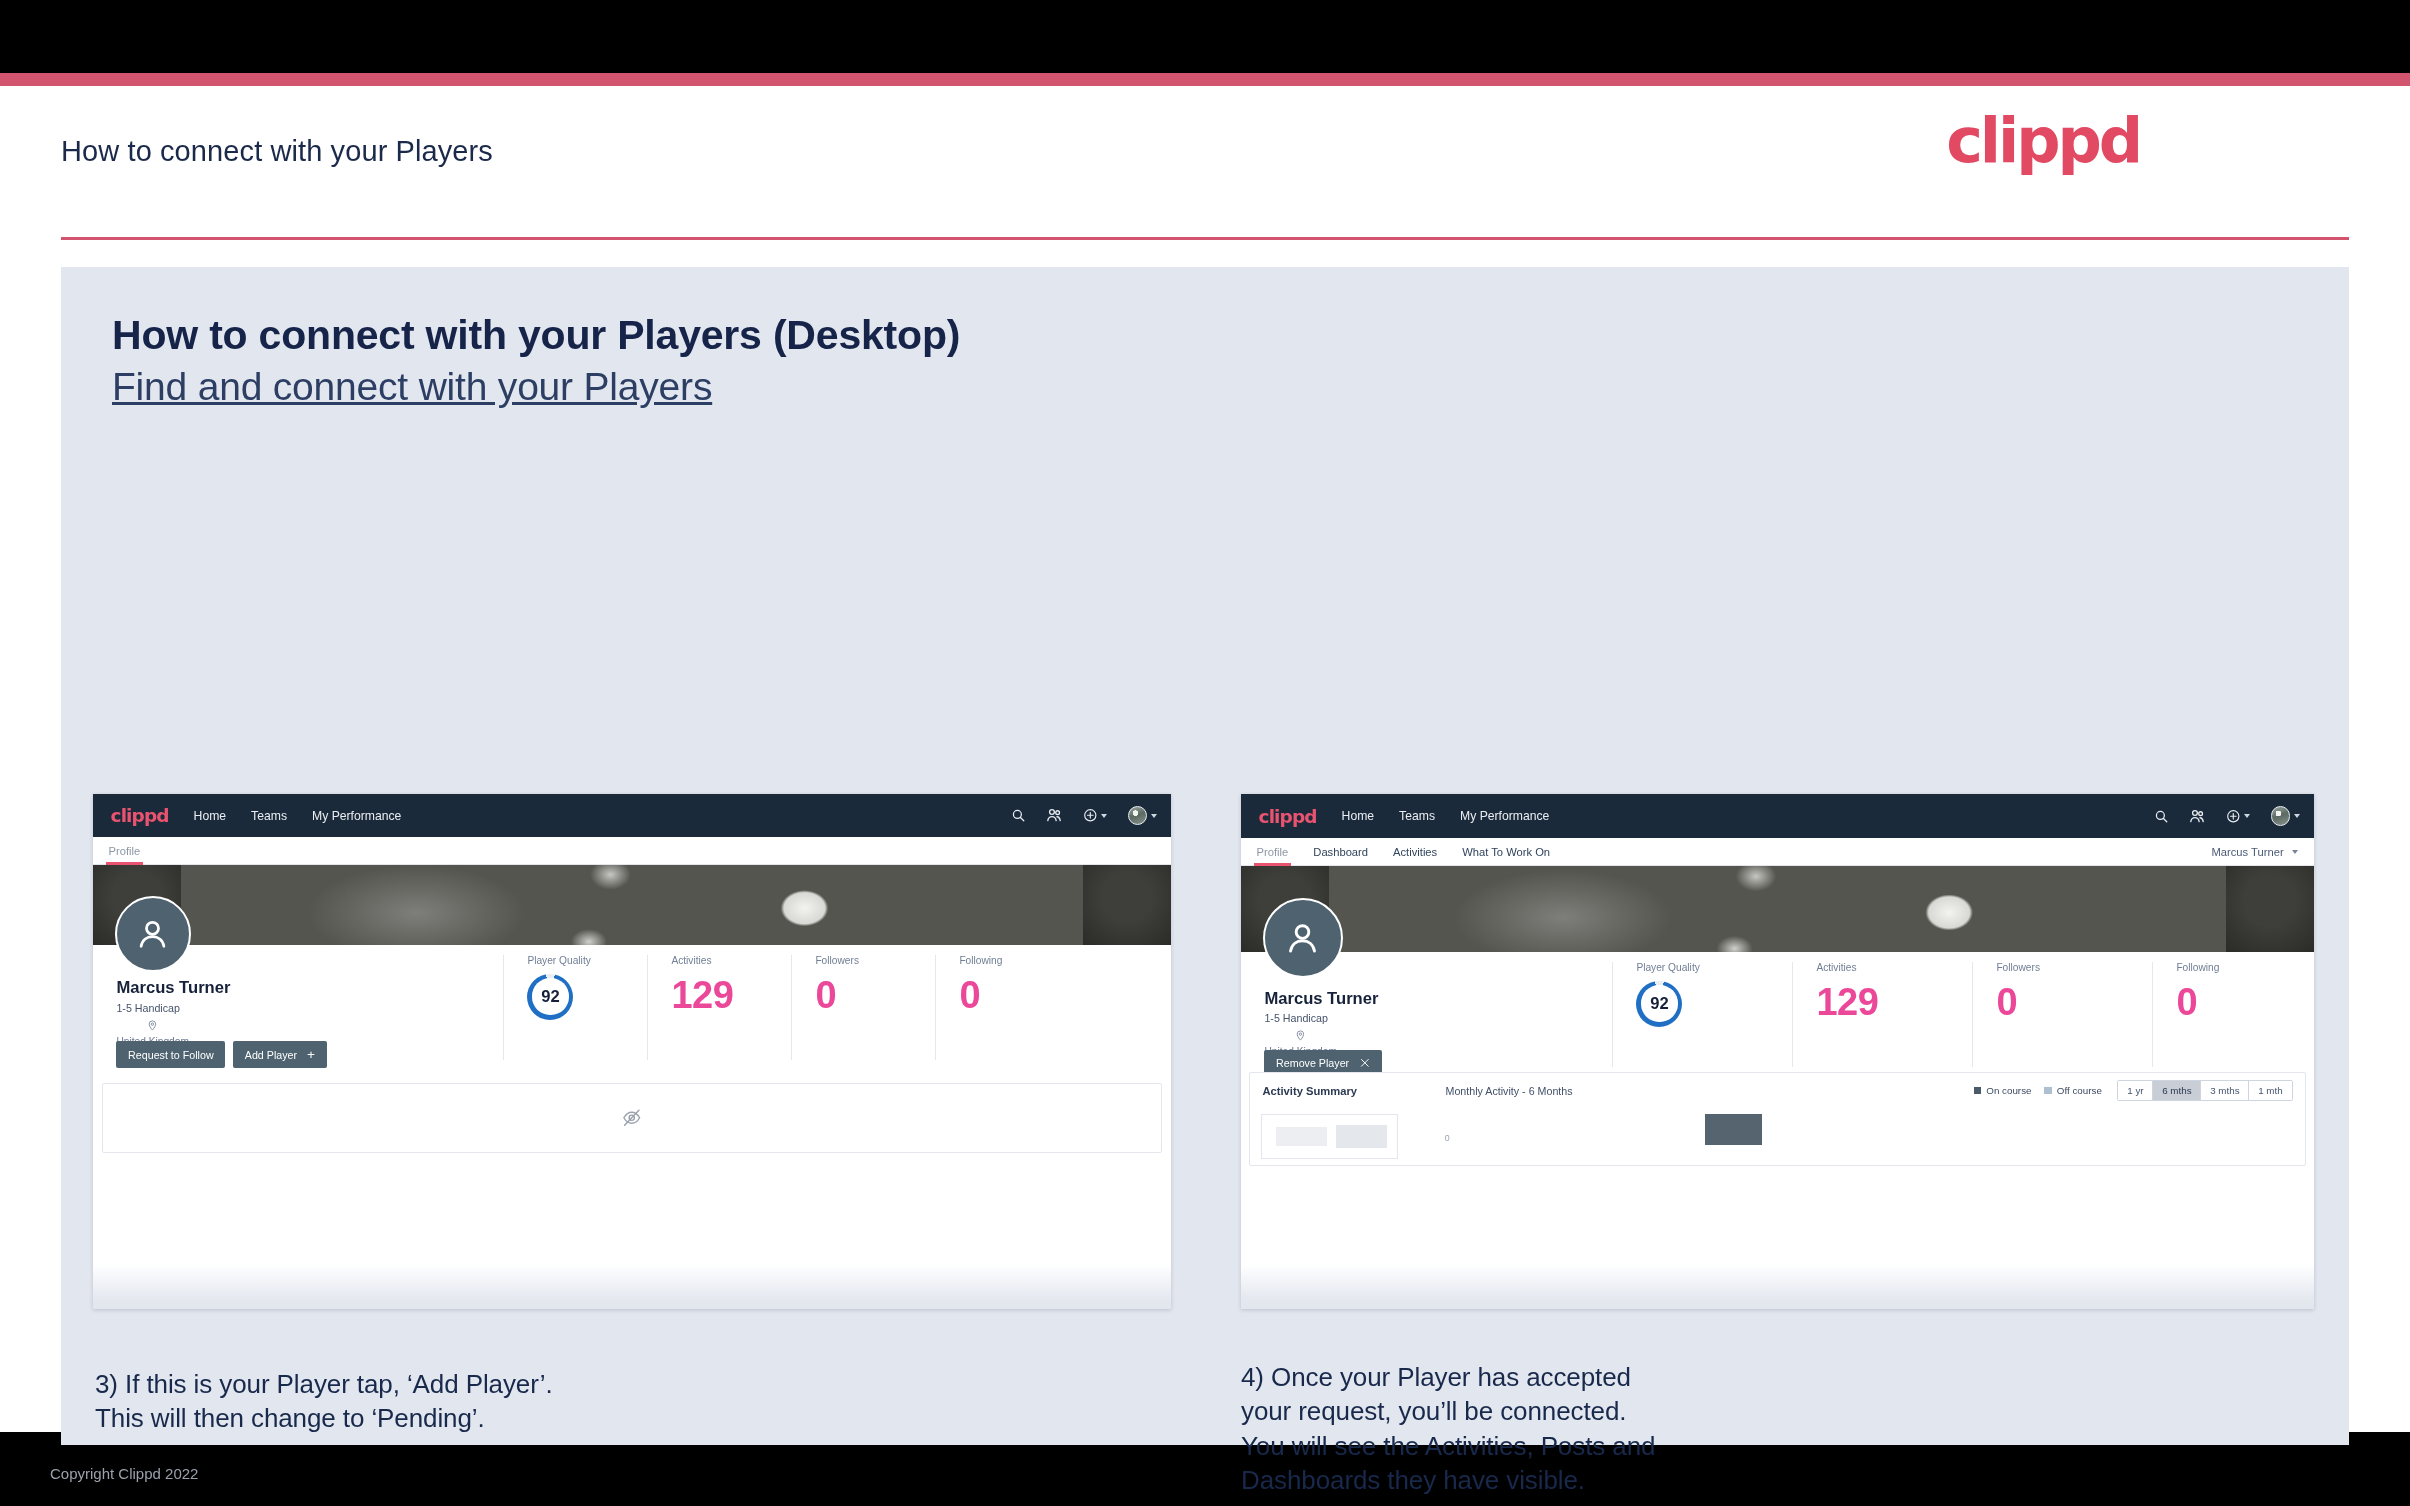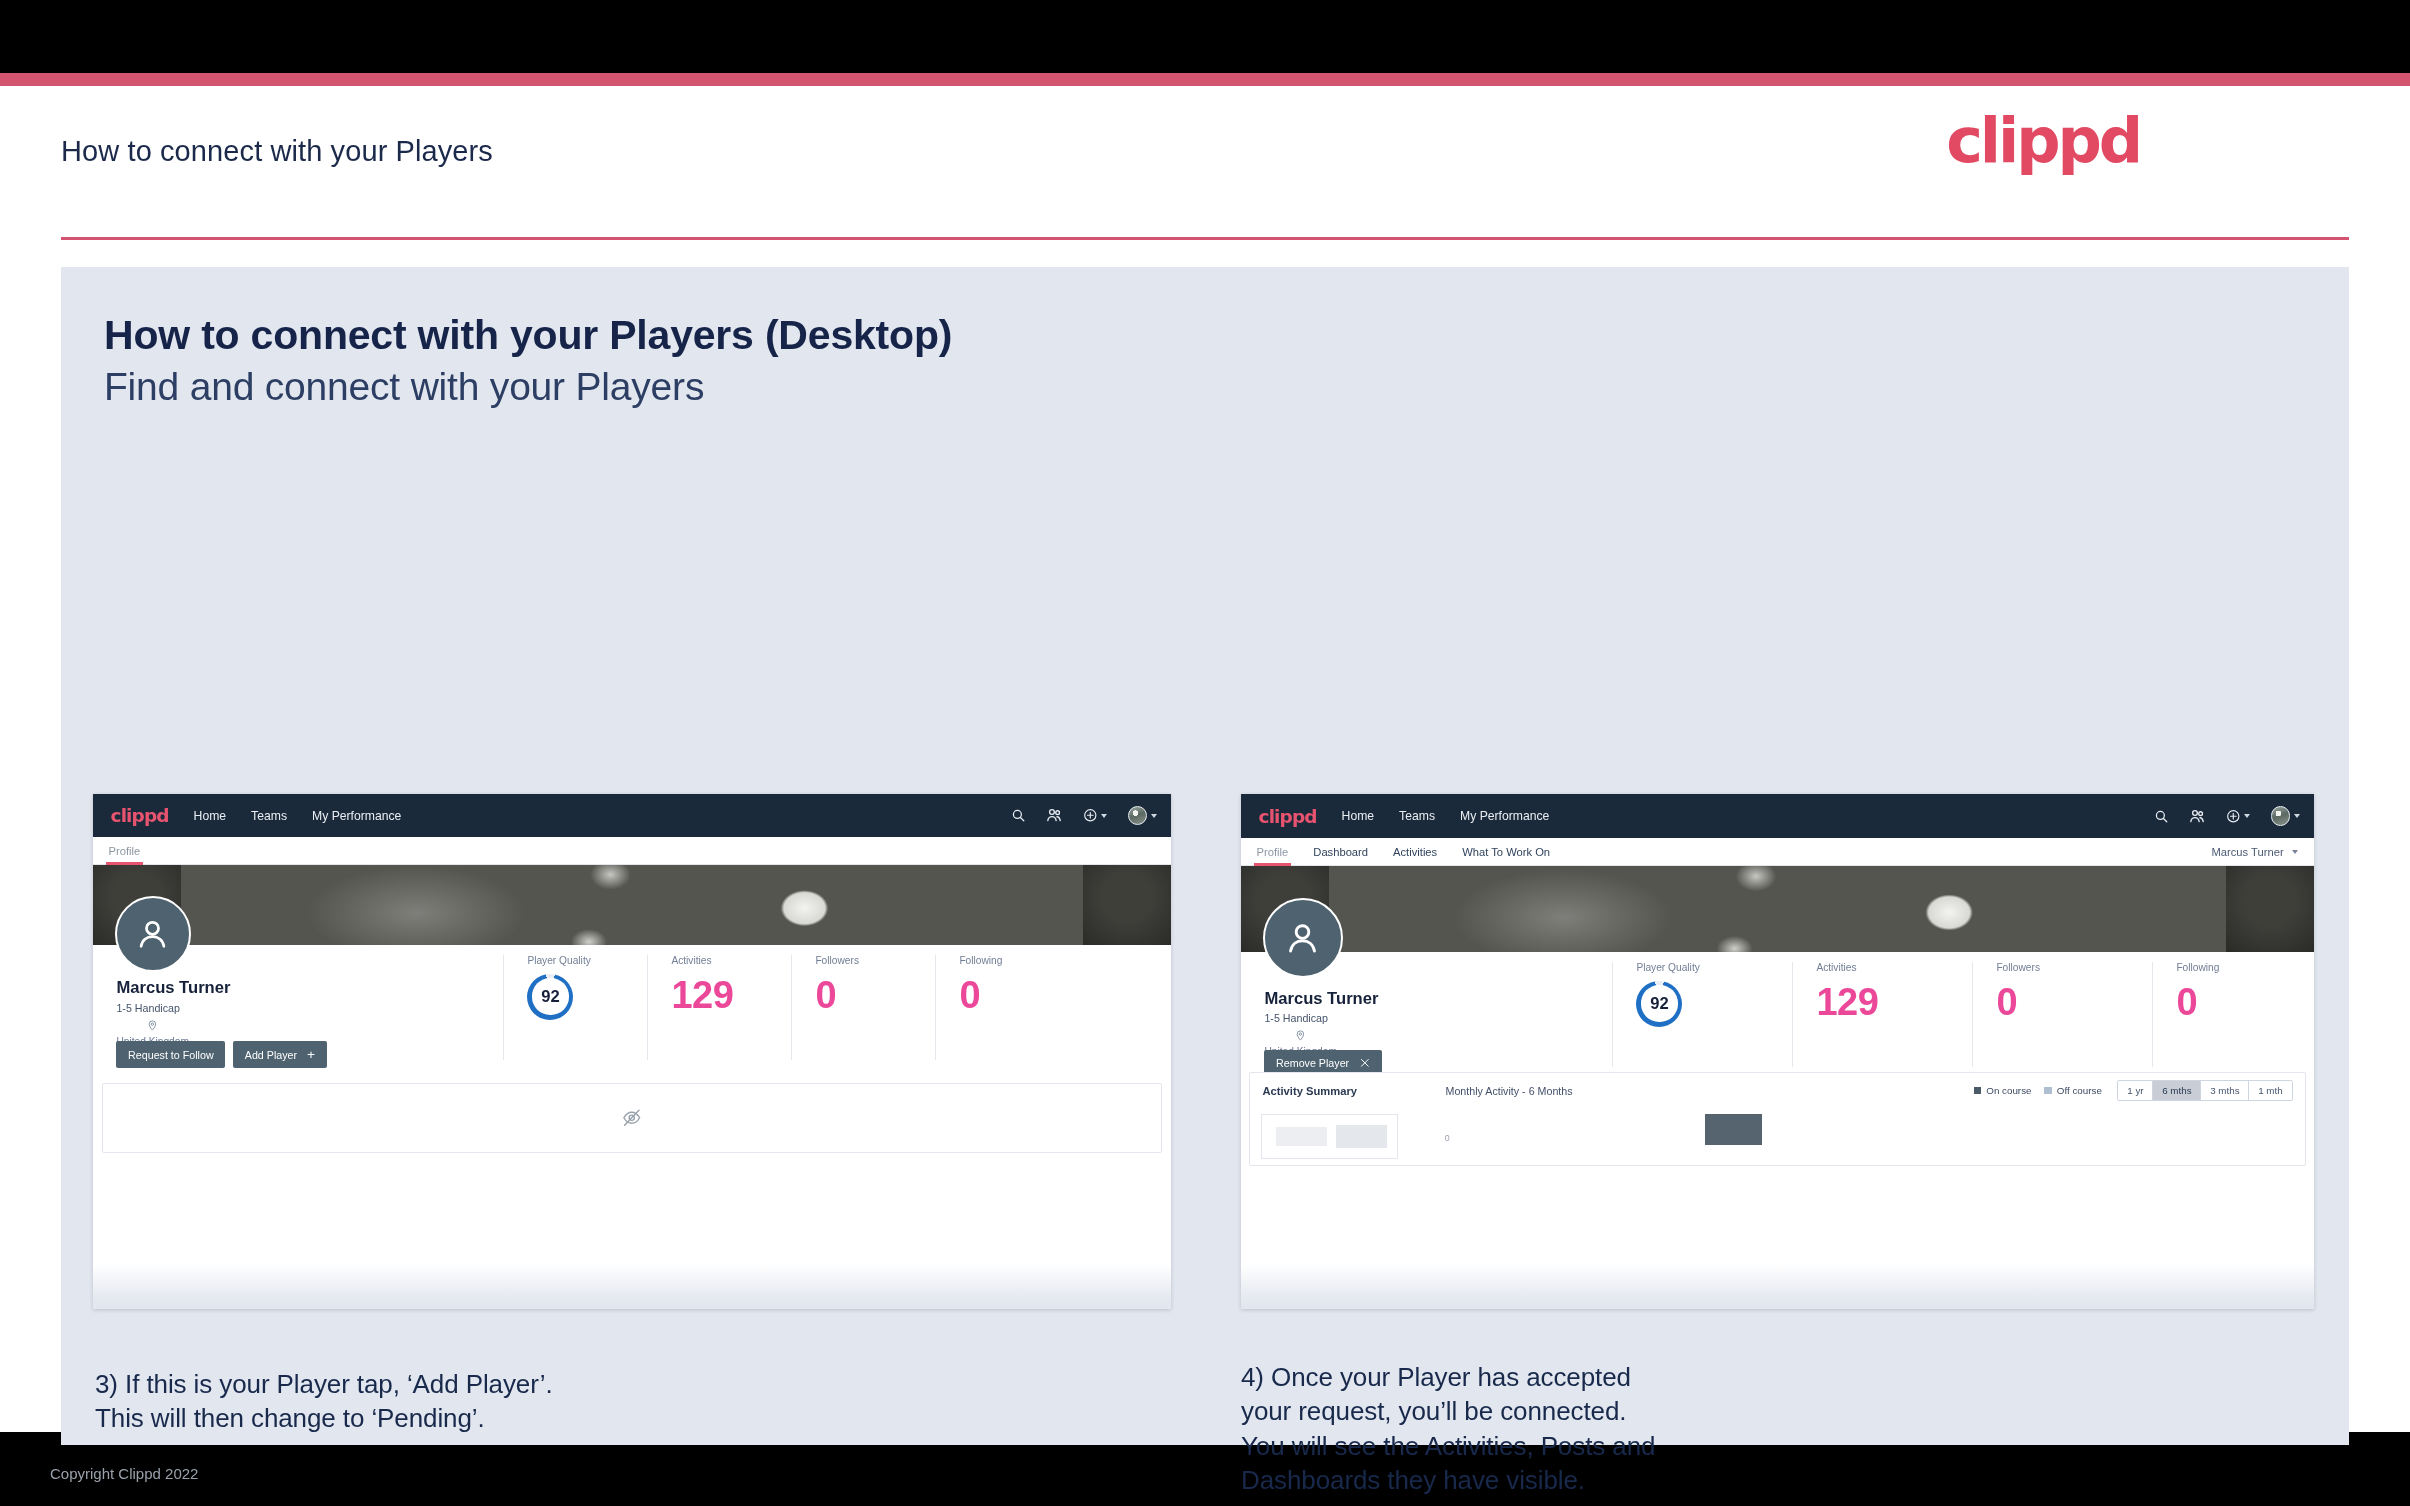--- a/index.html
+++ b/index.html
@@ -77,34 +77,35 @@
 
   
   .body-panel {
     position: absolute;
     left: 61px; top: 181px;
     width: 2288px;
     height: 1178px;
     background: #e2e6ee;
   }
 
-  .title-block { position: absolute; left: 43px; top: 44px; }
+  .title-block { position: absolute; left: 51px; top: 44px; }
   .main-title {
     font-size: 41px;
     font-weight: 700;
     color: #16244a;
     letter-spacing: -0.2px;
     line-height: 1.18;
   }
   .sub-title {
     font-size: 39px;
     color: #2c3e63;
     letter-spacing: -0.2px;
     line-height: 1.18;
     margin-top: 4.9px;
+    text-decoration: underline;
   }
 
   
   .shot {
     position: absolute;
     background: #ffffff;
     overflow: hidden;
     box-shadow: 0 1px 3.9px rgba(20,30,60,.18);
   }
   .shot-left  { left: 32px;  top: 527px; width: 1078px; height: 515px; }

